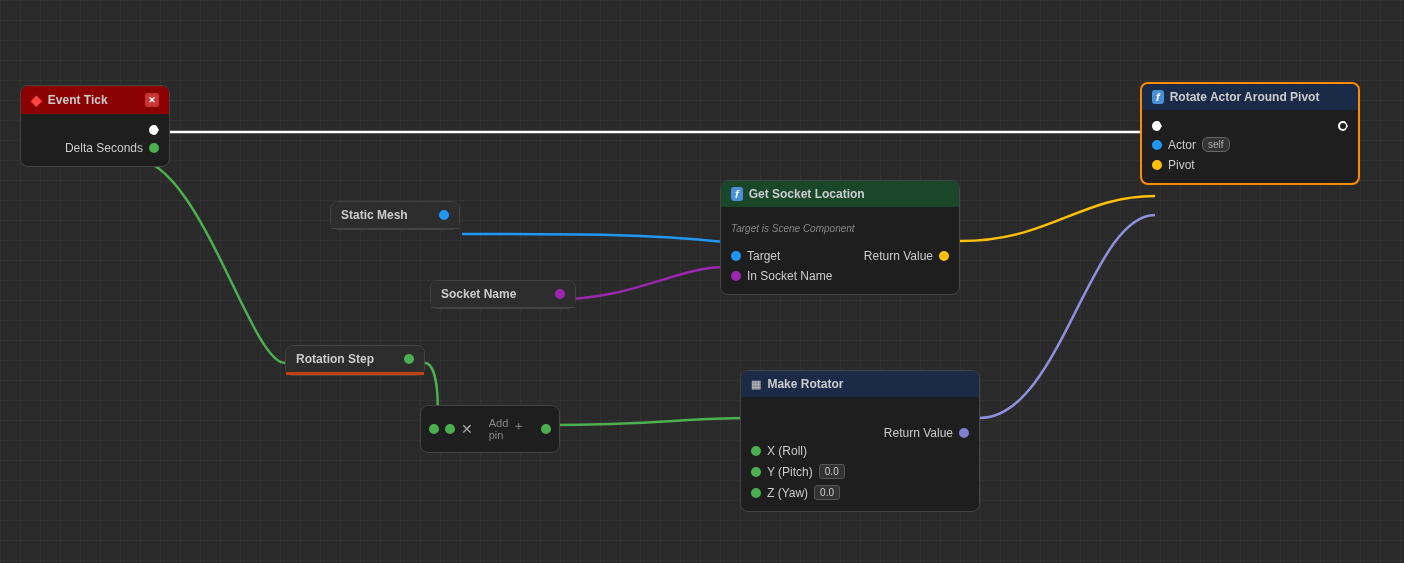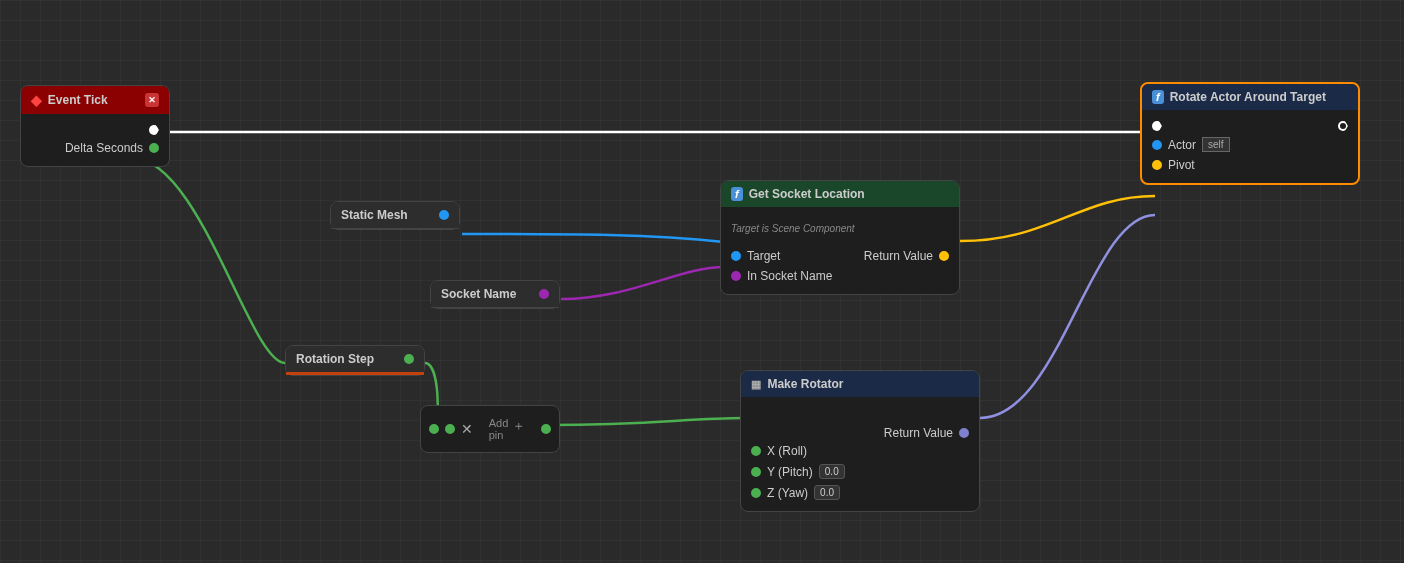--- a/index.html
+++ b/index.html
@@ -89,21 +89,21 @@
     }
     #static-mesh .node-header {
       background: #2d2d2d;
       border-bottom: 1px solid #444;
     }
 
     
     #socket-name {
       left: 430px;
       top: 280px;
-      width: 130px;
+      width: 146px;
     }
     #socket-name .node-header {
       background: #2d2d2d;
       border-bottom: 1px solid #444;
     }
 
     
     #rotation-step {
       left: 285px;
       top: 345px;
@@ -179,21 +179,21 @@
       align-items: center;
       justify-content: center;
       font-size: 9px;
       color: white;
       cursor: pointer;
     }
 
     .self-badge {
       background: #333;
       border: 1px solid #666;
-      border-radius: 0;
+      border-radius: 6px;
       padding: 1px 5px;
       font-size: 10px;
       color: #aaa;
     }
 
     .value-badge {
       background: #333;
       border: 1px solid #555;
       border-radius: 3px;
       padding: 1px 5px;
@@ -348,21 +348,21 @@
       <span class="pin green"></span>
       <span>Z (Yaw)</span>
       <span class="value-badge">0.0</span>
     </div>
   </div>
 </div>
 
 <div class="node" id="rotate-actor">
   <div class="node-header">
     <span class="func-icon">f</span>
-    <span>Rotate Actor Around Target</span>
+    <span>Rotate Actor Around Pivot</span>
   </div>
   <div class="node-body">
     <div class="pin-row both">
       <span class="pin exec-fill"></span>
       <span class="pin exec-white"></span>
     </div>
     <div class="pin-row">
       <span class="pin blue"></span>
       <span>Actor</span>
       <span class="self-badge">self</span>

